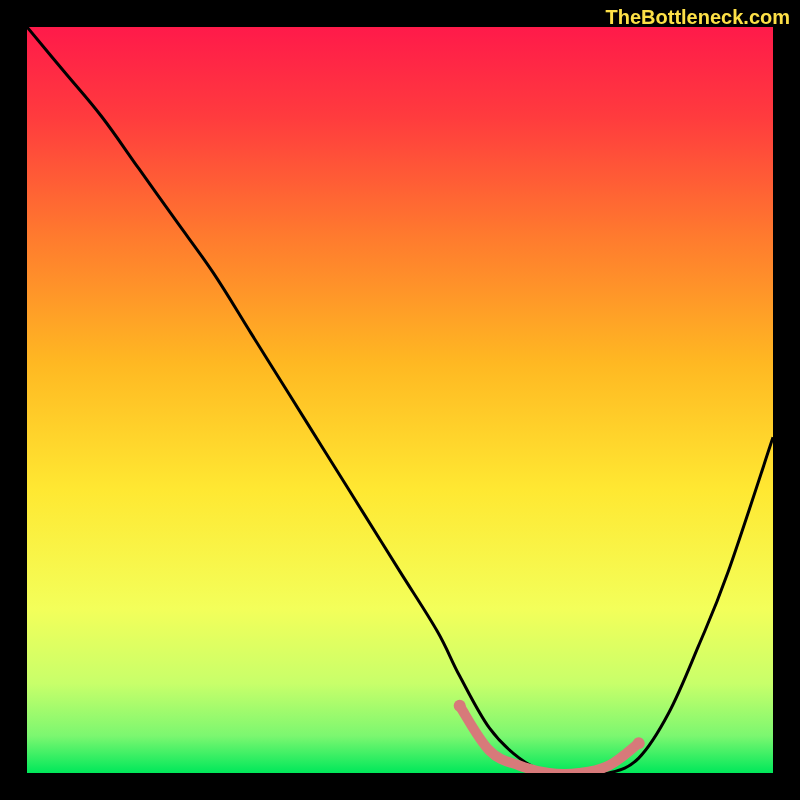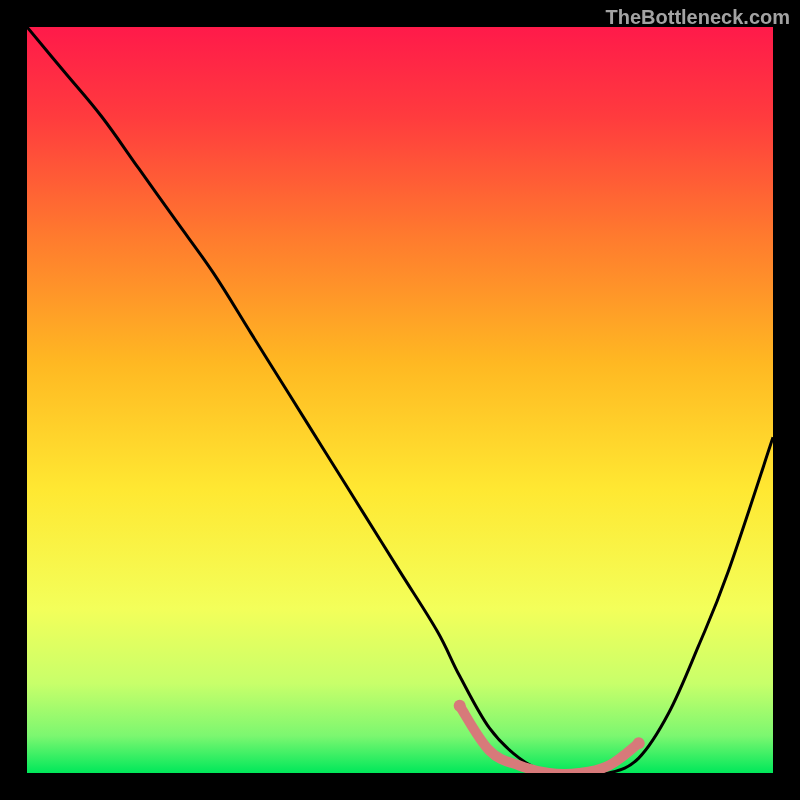--- a/index.html
+++ b/index.html
@@ -8,21 +8,21 @@
     width: 800px;
     height: 800px;
     background: #000;
     position: relative;
     font-family: Arial, sans-serif;
   }
   .watermark {
     position: absolute;
     top: 6px;
     right: 10px;
-    color: #a3a3a3;
+    color: #fde047;
     font-size: 20px;
     font-weight: bold;
     z-index: 10;
   }
   .plot {
     position: absolute;
     left: 27px;
     top: 27px;
     width: 746px;
     height: 746px;

